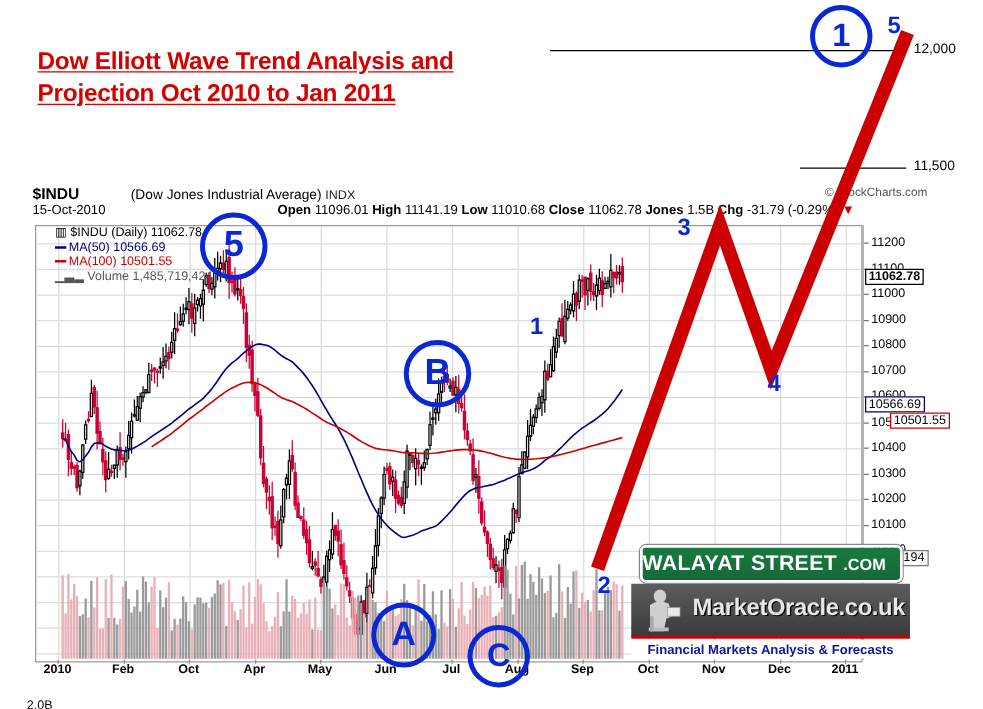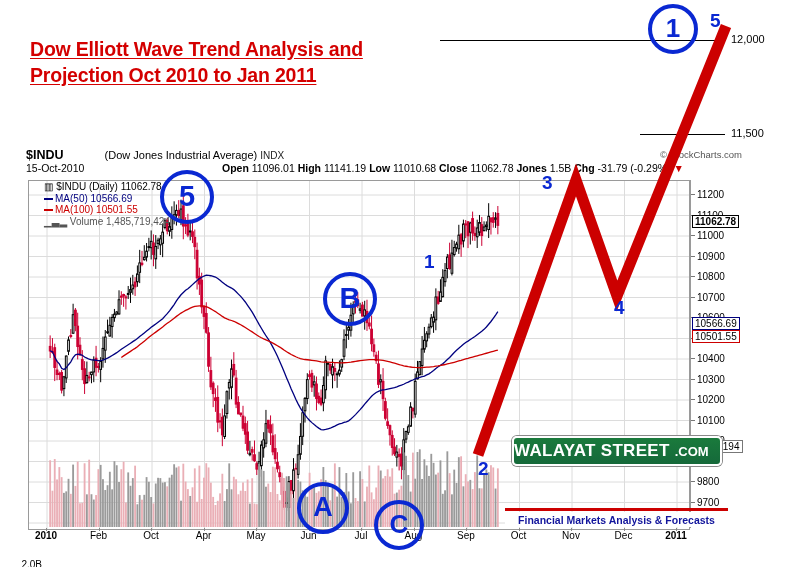--- a/index.html
+++ b/index.html
@@ -64,21 +64,21 @@
   .tagbox.ma50{left:2px;border:1.2px solid #00007f;color:#000;}
   .tagbox.ma200{left:2px;border:1.2px solid #cc0000;color:#000;}
   .tagbox.vol{left:2px;border:1px solid #777;color:#000;}
   .tagarrow{position:absolute;width:0;height:0;border-top:6px solid transparent;border-bottom:6px solid transparent;}
 
   
   .vol-lab{position:absolute;font-size:10px;color:#000;text-align:right;width:36px;}
 
   
   .xaxis{position:absolute;left:2px;top:380px;width:660px;height:20px;}
-  .xlab{position:absolute;top:2px;font-size:10px;color:#000;transform:translateX(-50%);}
+  .xlab{position:absolute;top:2px;font-size:10px;color:#000;transform:translateX(-50%);font-weight:bold;}
   .xlab.bold{font-weight:bold;}
   .xtick{position:absolute;top:0;width:1px;height:3px;background:#888;}
 
   
   .ew-svg{position:absolute;left:0;top:0;width:786px;height:567px;pointer-events:none;}
 
   .circ{
     position:absolute;border:4px solid #0a28d2;border-radius:50%;
     color:#0a28d2;font-weight:bold;text-align:center;
     background:transparent;
@@ -841,21 +841,21 @@
           <div class="pa-tick" style="top: 280.5px;"></div>
           <div class="pa-lab" style="top: 280.5px;">9900</div>
           <div class="pa-tick" style="top: 301px;"></div>
           <div class="pa-lab" style="top: 301px;">9800</div>
           <div class="pa-tick" style="top: 321.5px;"></div>
           <div class="pa-lab" style="top: 321.5px;">9700</div>
           <div class="pa-tick" style="top: 342px;"></div>
           <div class="pa-lab" style="top: 342px;">9600</div>
           <div class="tagbox close" style="top: 35.1301px;">11062.78</div>
           <div class="tagbox ma50" style="top: 136.829px;">10566.69</div>
-          <div class="tagbox ma200" style="top: 150.182px;">10501.55</div>
+          <div class="tagbox ma200" style="top: 150.182px; margin-left: 20px;">10501.55</div>
           <div class="tagbox vol" style="top: 259.56px;">14857194</div>
         </div>
       <div class="tagarrow"></div>
     </div>
 
     <div class="xaxis">
       <div id="xlabels">
           <div class="xtick" style="left: 18px;"></div>
           <div class="xlab bold" style="left: 18px;">2010</div>
           <div class="xtick" style="left: 70.5px;"></div>
@@ -902,16 +902,26 @@
       <div class="num" style="left: 542px; top: 172px; font-size: 19px; color: rgb(10, 40, 210);">3</div>
       <div class="num" style="left: 614px; top: 297px; font-size: 19px; color: rgb(10, 40, 210);">4</div>
       <div class="num" style="left: 710px; top: 10px; font-size: 19px; color: rgb(10, 40, 210);">5</div>
     </div>
 
   <div class="walayat">
     <span>WALAYAT STREET</span>
     <span class="dotcom">.COM</span>
   </div>
 
+  <div class="oracle">
+    <svg class="figure" viewBox="0 0 40 38">
+      <ellipse cx="17" cy="8" rx="5" ry="5.5" fill="#cfcfcf"></ellipse>
+      <path d="M9 15 Q16 10 24 14 L27 24 L22 26 L20 36 L9 36 Z" fill="#cfcfcf"></path>
+      <rect x="23" y="17" width="10" height="7" fill="#e8e8e8" stroke="#999" stroke-width="0.6"></rect>
+      <rect x="8" y="33" width="16" height="3" fill="#bdbdbd"></rect>
+      <rect x="9" y="24" width="3" height="12" fill="#aaa"></rect>
+    </svg>
+    <div class="otext">MarketOracle.co.uk</div>
+  </div>
   <div class="oraclebar"></div>
   <div class="oracletag">Financial Markets Analysis &amp; Forecasts</div>
 
 </div>
 
 </body></html>

